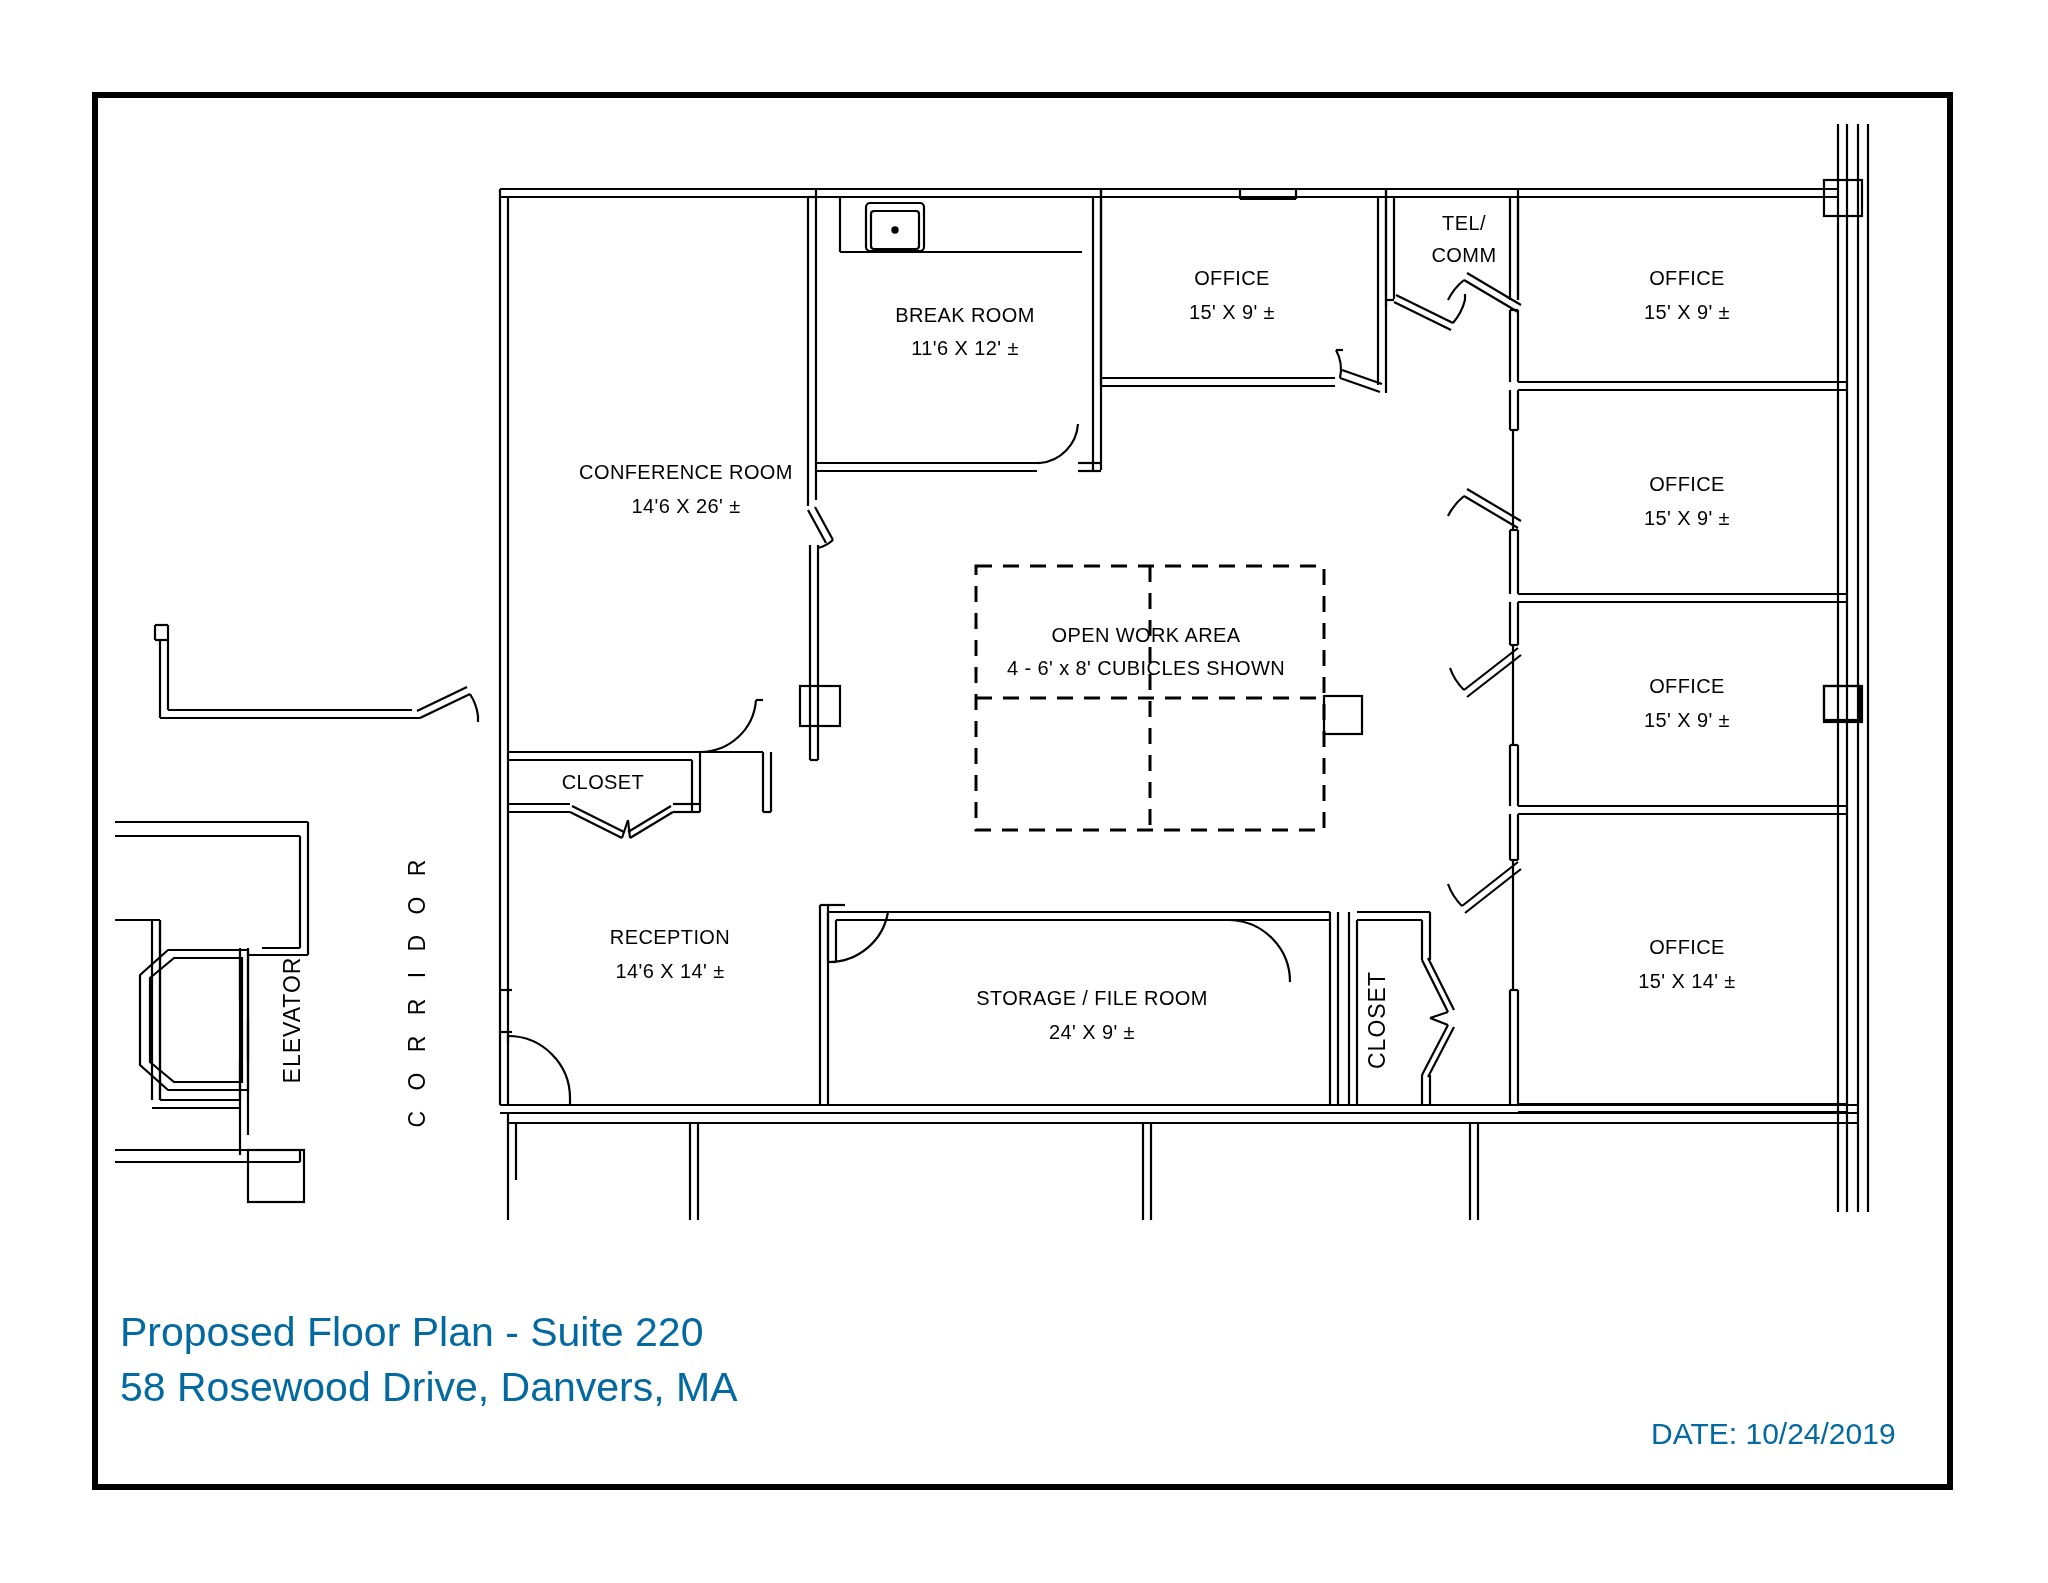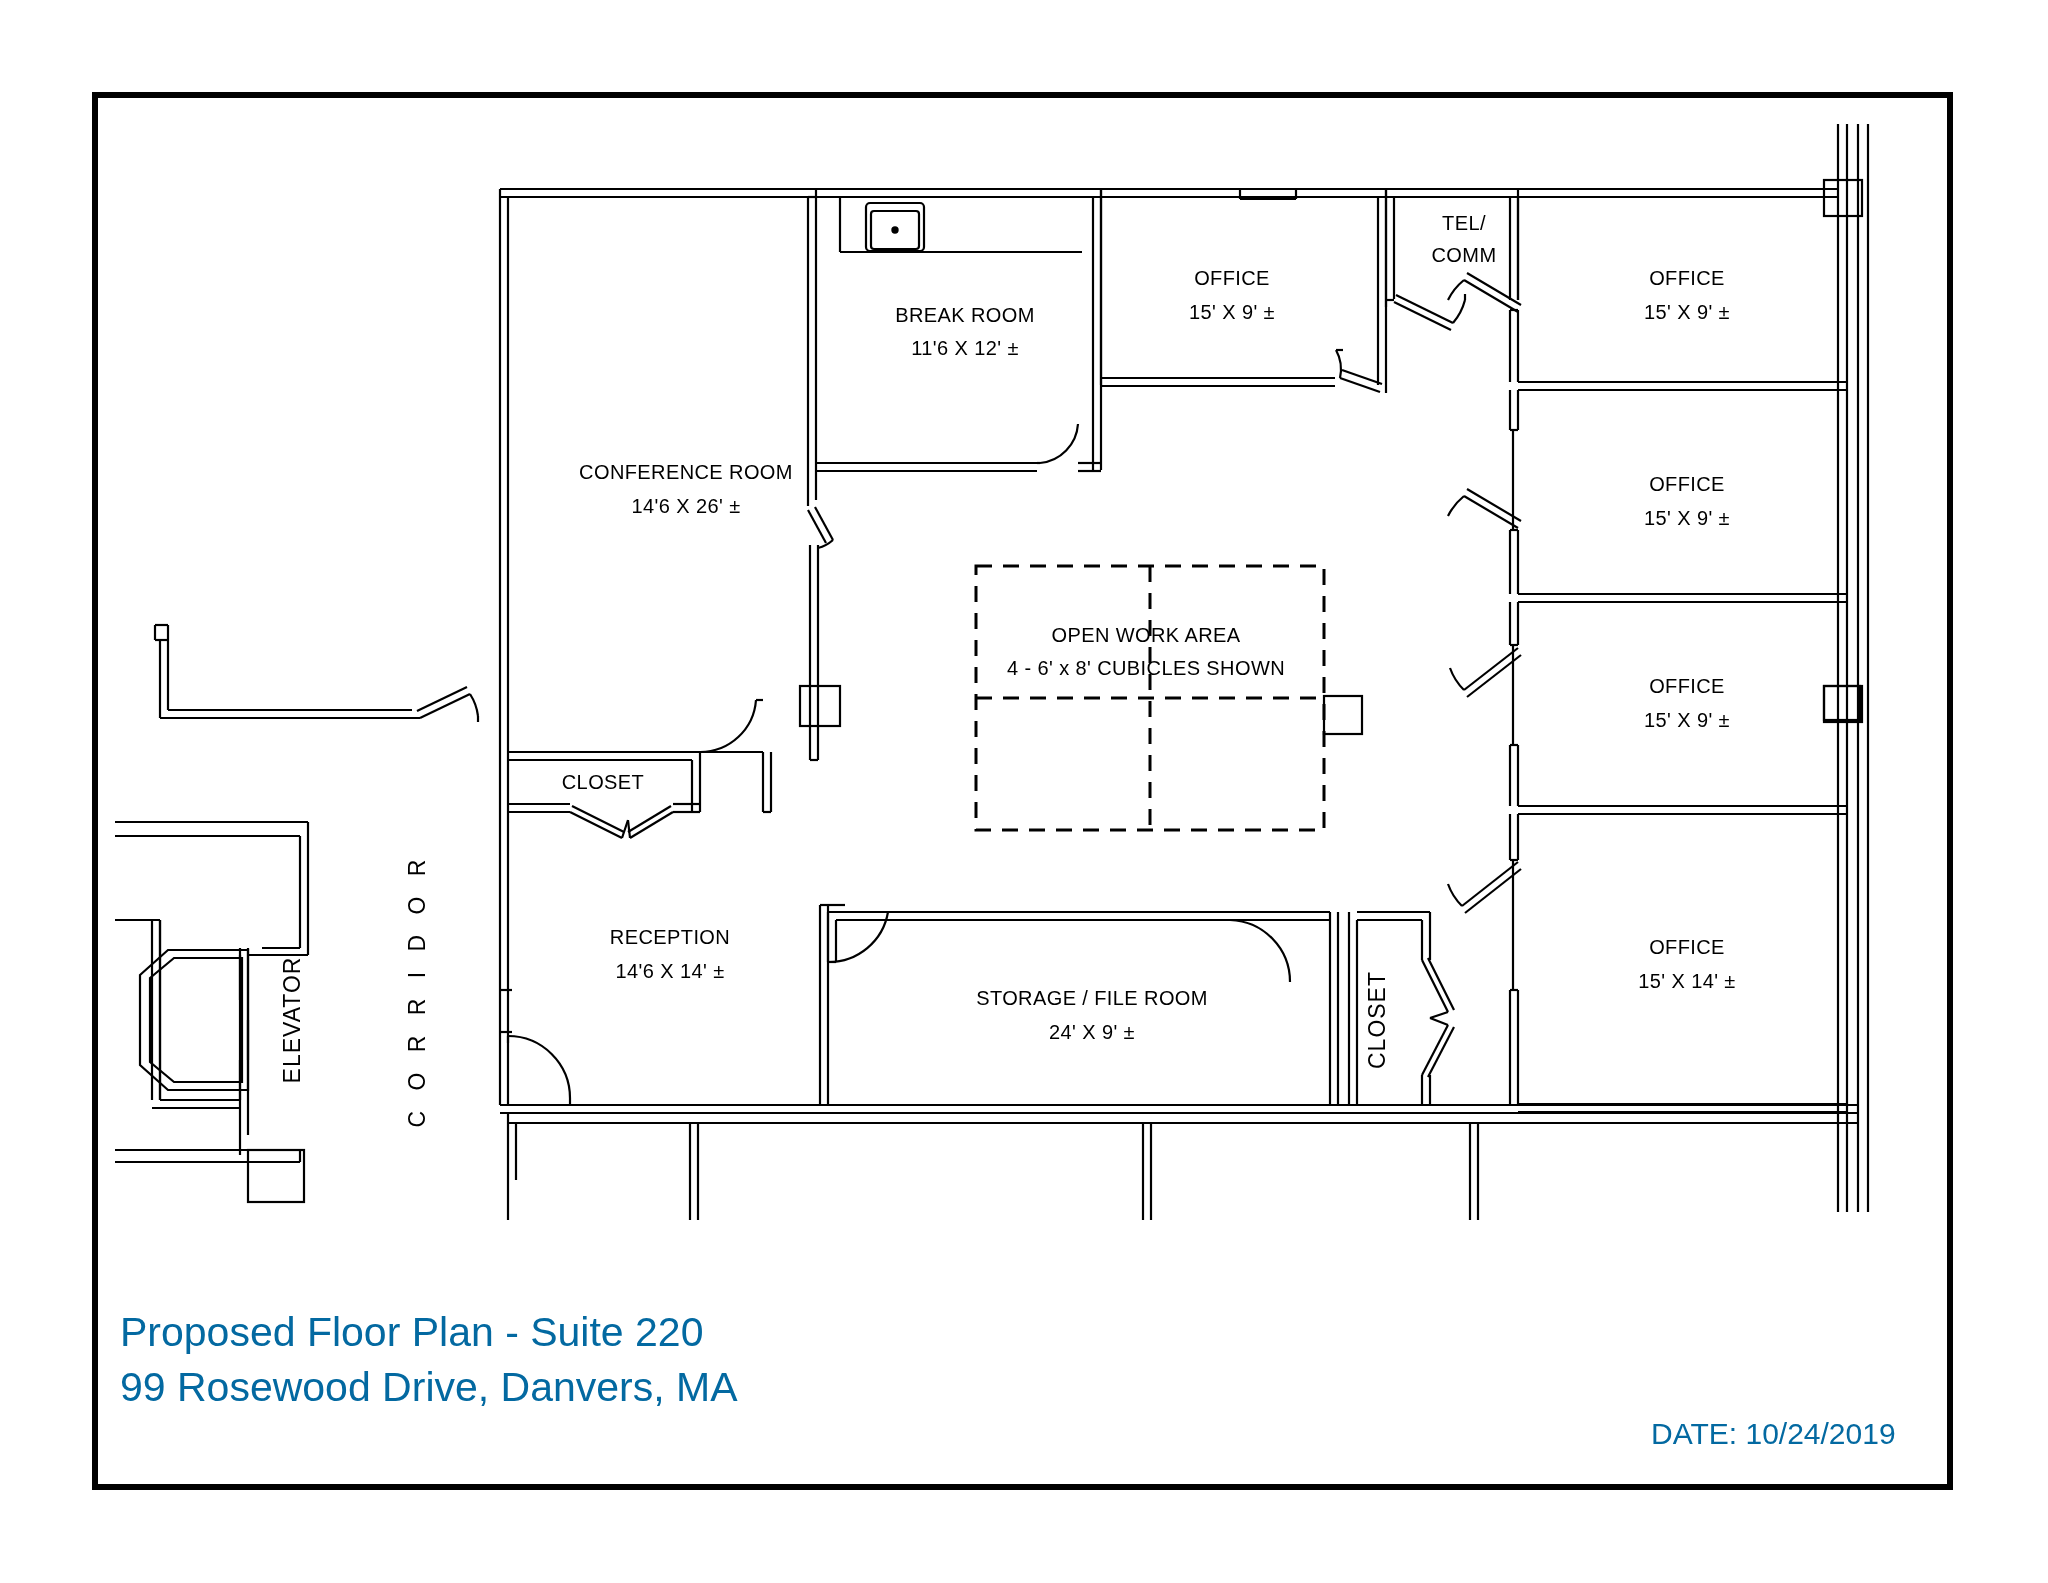--- a/index.html
+++ b/index.html
@@ -396,16 +396,16 @@
 
     <g>
       <text class="vlabel" x="1385" y="1020" transform="rotate(-90 1385 1020)">CLOSET</text>
       <text class="vlabel" x="300" y="1020" transform="rotate(-90 300 1020)">ELEVATOR</text>
       <text class="corrlabel" x="425" y="990" transform="rotate(-90 425 990)">C O R R I D O R</text>
     </g>
 
   </svg>
 
   <div class="ttl" id="title1">Proposed Floor Plan - Suite 220</div>
-  <div class="ttl" id="title2">99 Rosewood Drive, Danvers, MA</div>
+  <div class="ttl" id="title2">58 Rosewood Drive, Danvers, MA</div>
   <div class="ttl" id="datelbl">DATE: 10/24/2019</div>
 
 </div>
 
 </body></html>

